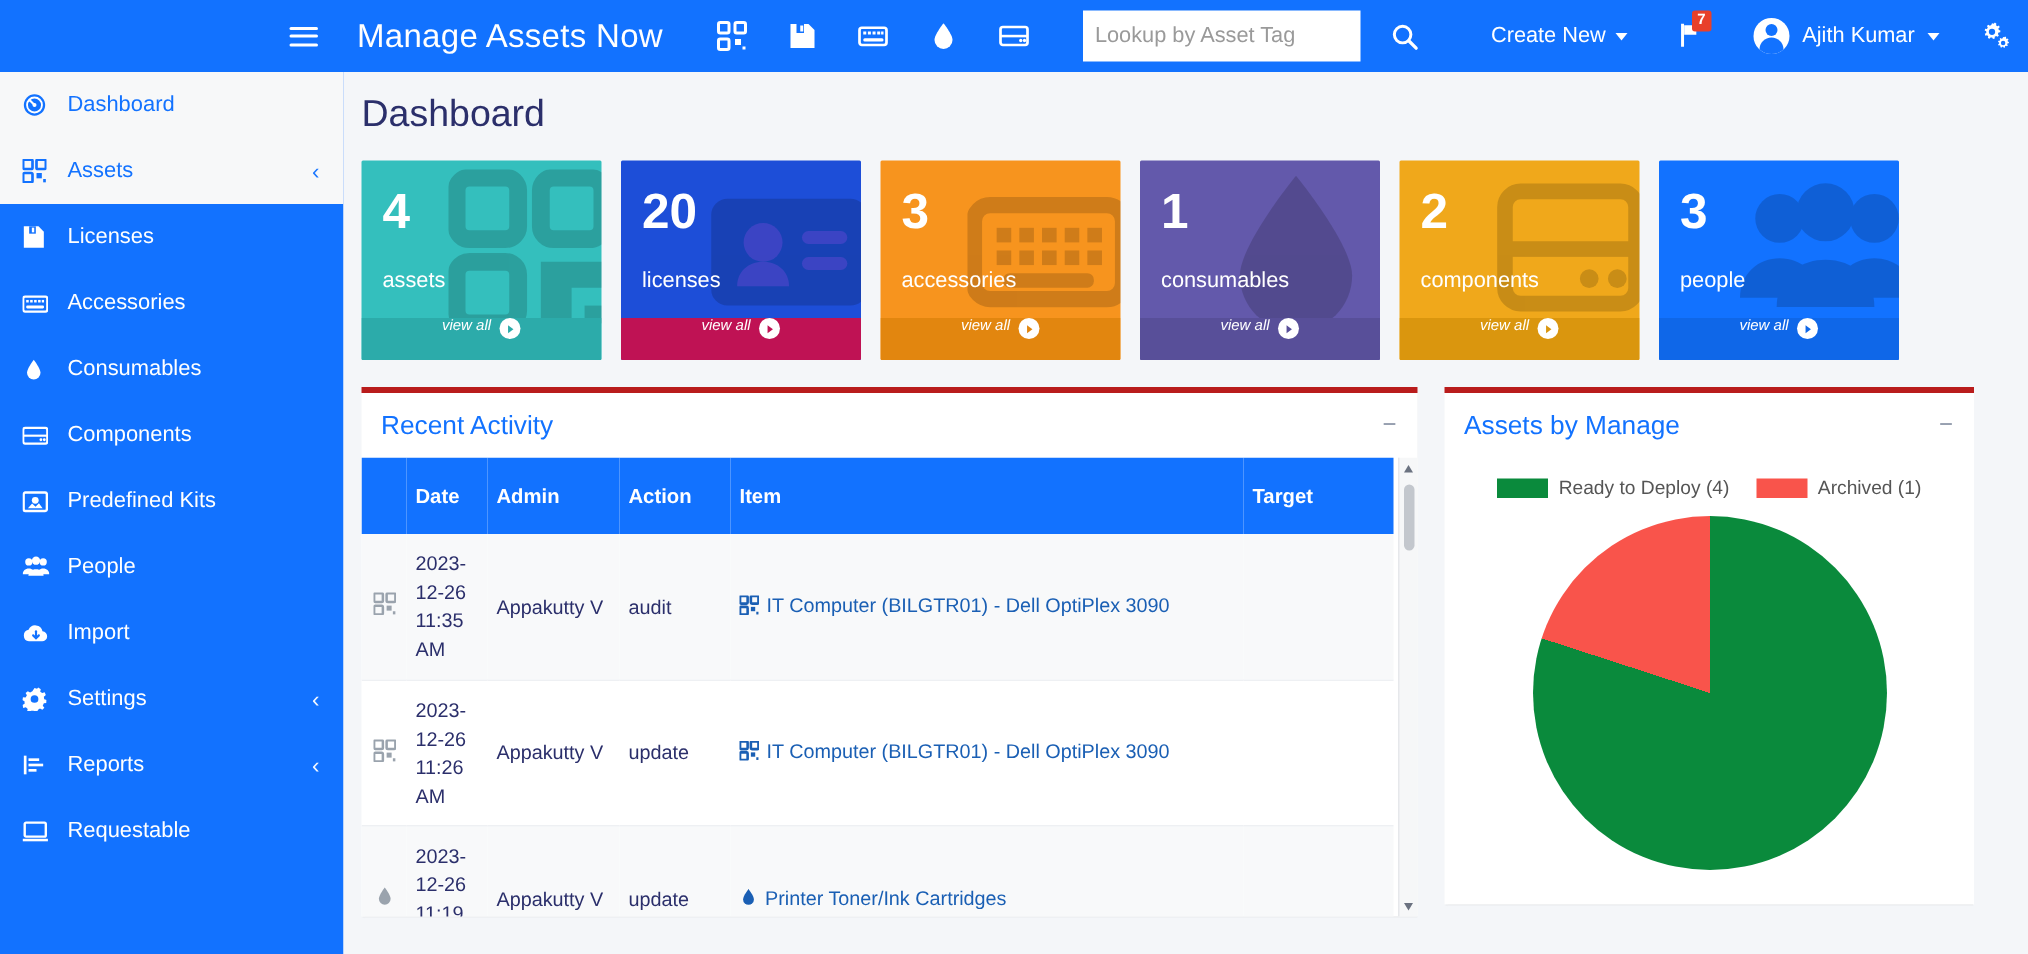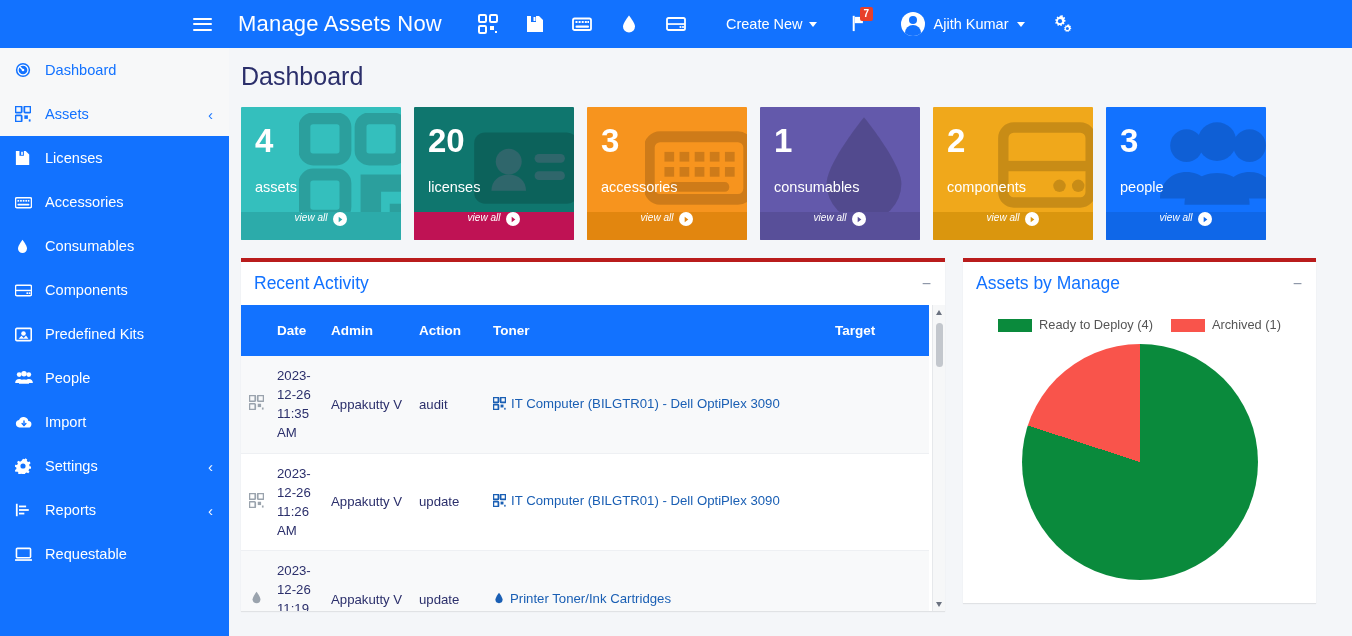--- a/index.html
+++ b/index.html
@@ -244,20 +244,29 @@
       <span class="ti">
         <svg viewBox="0 0 20 20" width="20" height="20">
           <rect x="1" y="4" width="18" height="12" rx="1.6" fill="none" stroke="#fff" stroke-width="1.8"></rect>
           <rect x="1" y="9.2" width="18" height="1.7" fill="#fff"></rect>
           <circle cx="14.5" cy="13" r="1.1" fill="#fff"></circle>
             <circle cx="17" cy="13" r="1.1" fill="#fff"></circle>
         </svg>
       </span>
     </div>
 
+    <div class="searchwrap">
+      <input class="searchbox" type="text" placeholder="Lookup by Asset Tag" style="">
+      <span class="searchbtn">
+        <svg viewBox="0 0 20 20" width="19" height="19">
+          <circle cx="8.5" cy="8.5" r="5.8" fill="none" stroke="#fff" stroke-width="2.1"></circle>
+          <line x1="12.8" y1="12.8" x2="18" y2="18" stroke="#fff" stroke-width="2.3" stroke-linecap="round"></line>
+        </svg>
+      </span>
+    </div>
 
     <div class="createnew">
       <span>Create New</span>
       <span class="caret"></span>
     </div>
 
     <div class="flagwrap">
       <svg viewBox="0 0 20 22" width="18" height="20">
         <line x1="3" y1="3" x2="3" y2="20" stroke="#fff" stroke-width="2.2"></line>
         <path d="M4.2 4.2h9v7h-9z" fill="#fff"></path>
@@ -466,21 +475,21 @@
         <span class="foot" style="background:#2cabaa">
           <span>view all</span>
           <span class="arrow-circle">
             <svg viewBox="0 0 10 10" width="9" height="9">
                 <polygon points="3,2 7,5 3,8" fill="#2cabaa"></polygon>
               </svg>
           </span>
         </span>
       </div>
 
-      <div class="card" style="background:#0f766e">
+      <div class="card" style="background:#1d4ed8">
         <span class="bgico">
           <svg viewBox="0 0 100 100" width="108" height="108">
               <g fill="#000">
             <rect x="2" y="18" width="96" height="66" rx="10"></rect>
             <circle cx="34" cy="45" r="12" fill="#d6155e"></circle>
             <path d="M18 72c0-9 7-15 16-15s16 6 16 15z" fill="#d6155e"></path>
             <rect x="58" y="38" width="28" height="8" rx="4" fill="#d6155e"></rect>
             <rect x="58" y="54" width="28" height="8" rx="4" fill="#d6155e"></rect>
           </g>
             </svg>
@@ -602,21 +611,21 @@
         </div>
 
         <div class="tbl-wrap">
           <table>
             <thead>
               <tr>
                 <th class="c-ico"></th>
                 <th class="c-date">Date</th>
                 <th class="c-admin">Admin</th>
                 <th class="c-action">Action</th>
-                <th class="c-item">Toner</th>
+                <th class="c-item">Item</th>
                 <th class="c-target">Target</th>
               </tr>
             </thead>
             <tbody>
 
               <tr>
                 <td class="c-ico">
                   <svg viewBox="0 0 18 18" width="15" height="15">
                       <g fill="#9aa3ad">
                     <rect x="0.5" y="0.5" width="7" height="7" rx="1" fill="none" stroke="#9aa3ad" stroke-width="2"></rect>

